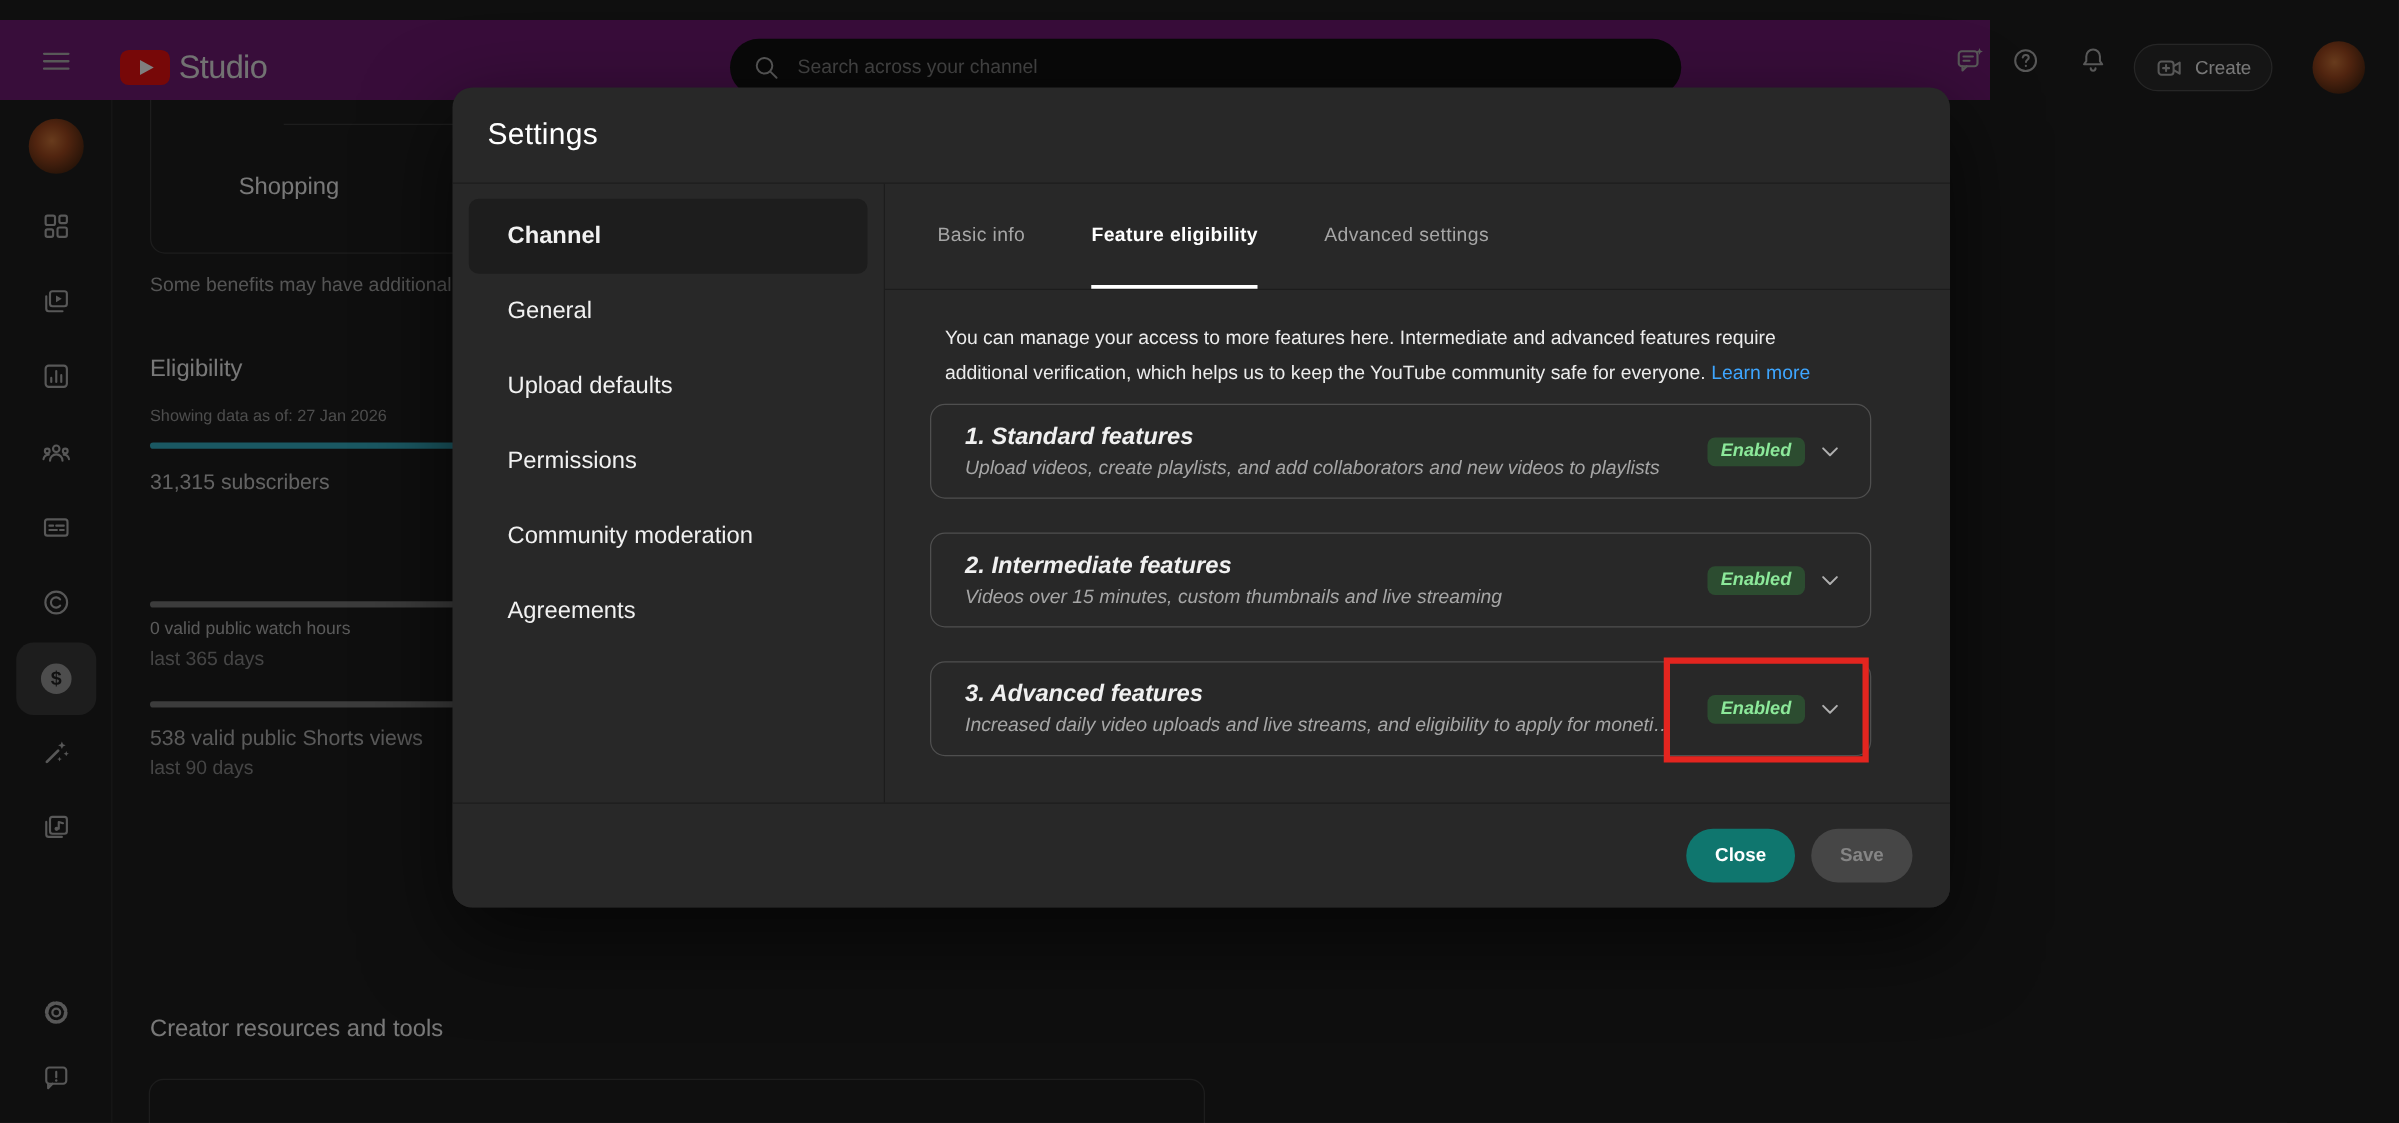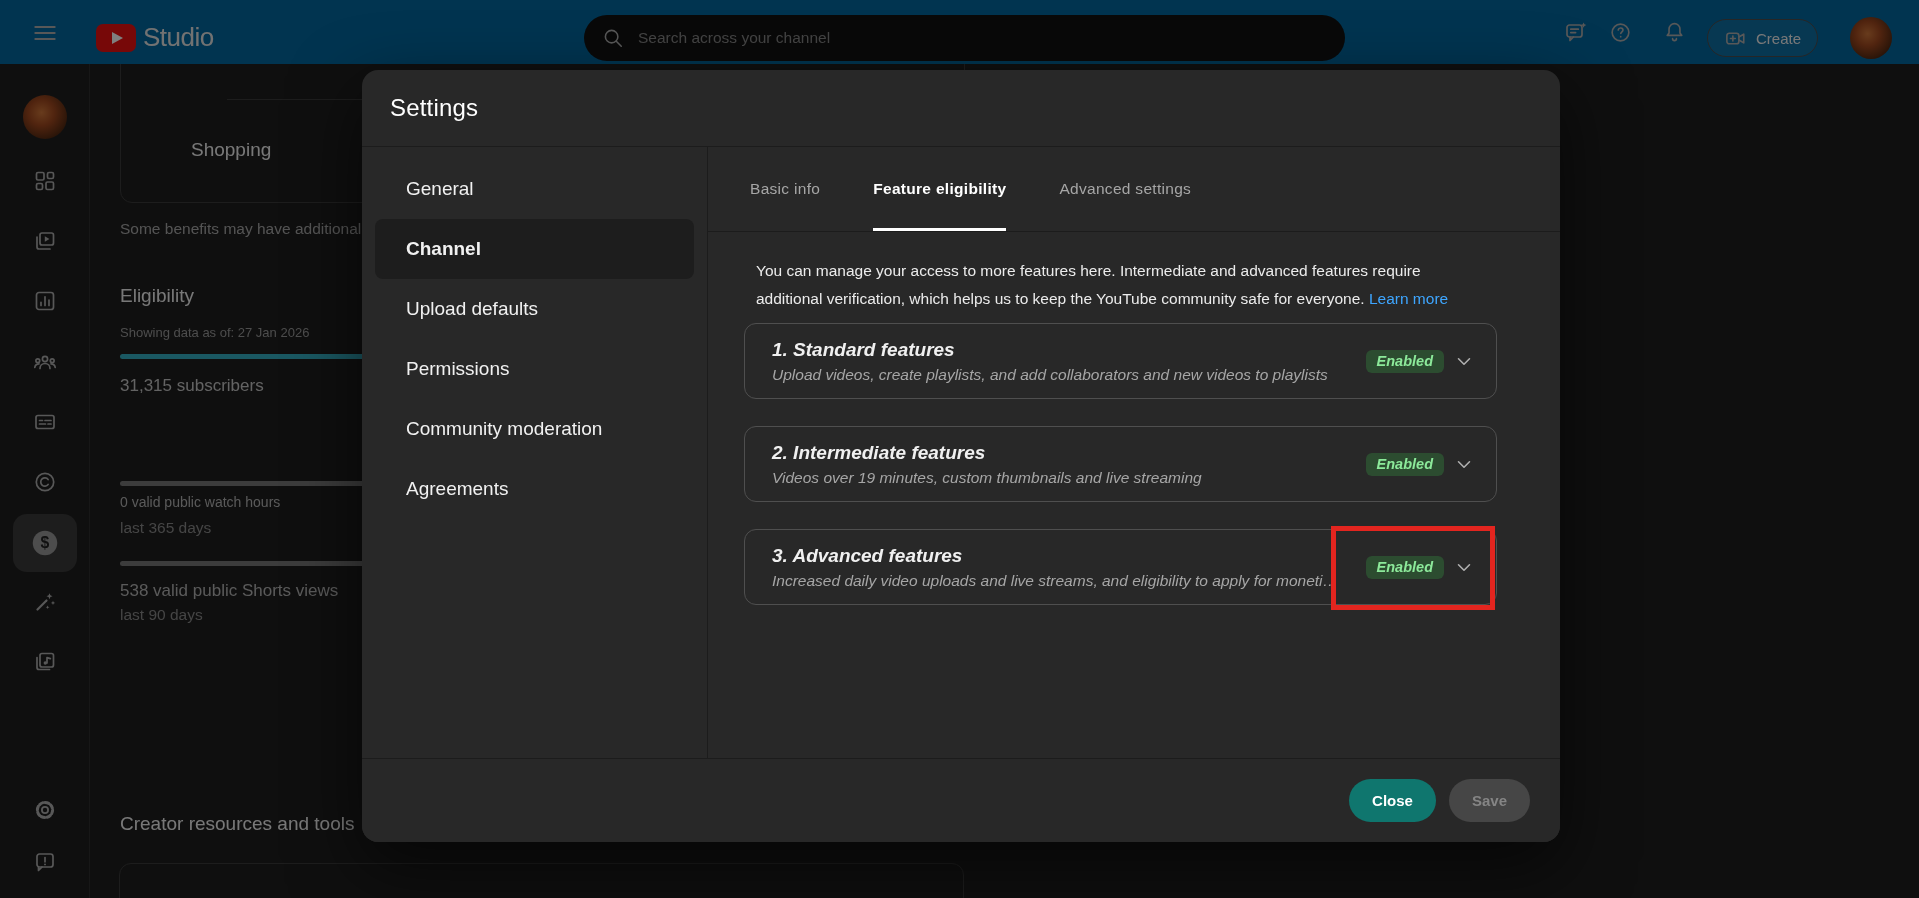--- a/index.html
+++ b/index.html
@@ -1,21 +1,21 @@
 <!DOCTYPE html>
 <html><head>
 <meta charset="utf-8">
 <style>
   * { margin:0; padding:0; box-sizing:border-box; }
   html,body { width:1919px; height:898px; overflow:hidden; background:#181818;
     font-family:"Liberation Sans", sans-serif; }
   .stage { position:relative; width:1919px; height:898px; background:#1f1f1f; }
 
   
-  .topbar { position:absolute; left:0; top:0; width:1919px; height:64px; background:#0369a1; z-index:2; }
+  .topbar { position:absolute; left:0; top:16px; width:1592px; height:64px; background:#701a75; z-index:2; }
   .hamburger { position:absolute; left:32px; top:20px; width:26px; height:26px; cursor:pointer; }
   .logo { position:absolute; left:96px; top:22px; display:flex; align-items:center; gap:7px; }
   .logo-mark { width:40px; height:28px; background:#ee1111; border-radius:7px; display:flex; align-items:center; justify-content:center; }
   .logo-mark .tri { width:0; height:0; border-left:11px solid #fff; border-top:6.5px solid transparent; border-bottom:6.5px solid transparent; margin-left:3px; }
   .logo-text { font-size:26px; font-weight:500; color:#e4e4e4; letter-spacing:-0.5px; }
   .search { position:absolute; left:584px; top:15px; width:761px; height:46px; background:#121212; border-radius:23px; display:flex; align-items:center; padding-left:18px; gap:14px; }
   .search-ph { font-size:15.5px; color:#888; }
   .top-icon { position:absolute; width:24px; height:24px; }
   .create-btn { position:absolute; left:1707px; top:19px; height:38px; padding:0 16px; border:1px solid #4c4c4c; background:rgba(255,255,255,0.05); border-radius:19px; display:flex; align-items:center; gap:9px; color:#f1f1f1; font-size:15px; font-weight:500; }
   .avatar { border-radius:50%; background:radial-gradient(circle at 42% 40%, #d0773a 0%, #a2491f 35%, #5c2d13 70%, #23150c 100%); }
@@ -33,21 +33,21 @@
   .card-outline { position:absolute; border:1px solid #3a3a3a; border-radius:12px; }
   .shopping-card { left:30px; top:-26px; width:845px; height:165px; }
   .shopping-div { position:absolute; left:106px; right:0; top:60px; border-top:1px solid #3a3a3a; }
   .shopping-label { position:absolute; left:70px; top:100px; font-size:19px; font-weight:500; color:#f1f1f1; }
   .bg-text { position:absolute; left:30px; white-space:nowrap; }
   .bar { position:absolute; left:30px; width:250px; height:5px; border-radius:3px; }
   .bottom-card { left:29px; top:799px; width:845px; height:80px; border-radius:12px 12px 0 0; }
 
   
   .overlay { position:absolute; inset:0; background:rgba(0,0,0,0.5); z-index:3; }
-  .modal { position:absolute; left:362px; top:70px; width:1198px; height:772px; background:#282828; border-radius:16px; z-index:4; box-shadow:0 24px 70px rgba(0,0,0,0.6); overflow:hidden; }
+  .modal { position:absolute; left:362px; top:70px; width:1198px; height:656px; background:#282828; border-radius:16px; z-index:4; box-shadow:0 24px 70px rgba(0,0,0,0.6); overflow:hidden; }
   .m-header { height:77px; border-bottom:1px solid #1c1c1c; display:flex; align-items:center; padding-left:28px; }
   .m-title { font-size:24px; font-weight:500; color:#fff; letter-spacing:0.2px; }
   .m-body { display:flex; height:611px; }
   .m-nav { width:346px; border-right:1px solid #1c1c1c; padding-top:12px; flex-shrink:0; }
   .nav-item { height:60px; margin:0 13px; border-radius:8px; display:flex; align-items:center; padding-left:31px; font-size:19px; color:#f1f1f1; cursor:pointer; }
   .nav-item.selected { background:#1d1d1d; font-weight:700; }
   .m-content { flex:1; display:flex; flex-direction:column; }
   .m-tabs { height:85px; border-bottom:1px solid #1c1c1c; display:flex; padding-left:42px; gap:53px; flex-shrink:0; }
   .tab { position:relative; display:flex; align-items:center; font-size:15.5px; font-weight:500; letter-spacing:0.3px; color:#a6a6a6; cursor:pointer; }
   .tab.active { color:#fff; font-weight:700; }
@@ -226,22 +226,22 @@
   </div>
 
   <div class="overlay"></div>
 
   <div class="modal">
     <div class="m-header">
       <div class="m-title">Settings</div>
     </div>
     <div class="m-body">
       <div class="m-nav">
+        <div class="nav-item selected">Channel</div>
         <div class="nav-item">General</div>
-        <div class="nav-item selected">Channel</div>
         <div class="nav-item">Upload defaults</div>
         <div class="nav-item">Permissions</div>
         <div class="nav-item">Community moderation</div>
         <div class="nav-item">Agreements</div>
       </div>
       <div class="m-content">
         <div class="m-tabs">
           <div class="tab">Basic info</div>
           <div class="tab active">Feature eligibility</div>
           <div class="tab">Advanced settings</div>
@@ -257,21 +257,21 @@
               <div class="f-status">
                 <span class="badge">Enabled</span>
                 <svg class="icn" width="22" height="22" viewBox="0 0 24 24" stroke="#f1f1f1" stroke-width="2.4">
                     <path d="M6 9.5l6 6 6-6"></path>
                   </svg>
               </div>
             </div>
             <div class="feature">
               <div class="f-text">
                 <div class="f-title">2. Intermediate features</div>
-                <div class="f-sub">Videos over 19 minutes, custom thumbnails and live streaming</div>
+                <div class="f-sub">Videos over 15 minutes, custom thumbnails and live streaming</div>
               </div>
               <div class="f-status">
                 <span class="badge">Enabled</span>
                 <svg class="icn" width="22" height="22" viewBox="0 0 24 24" stroke="#f1f1f1" stroke-width="2.4">
                     <path d="M6 9.5l6 6 6-6"></path>
                   </svg>
               </div>
             </div>
             <div class="feature">
               <div class="f-text">

